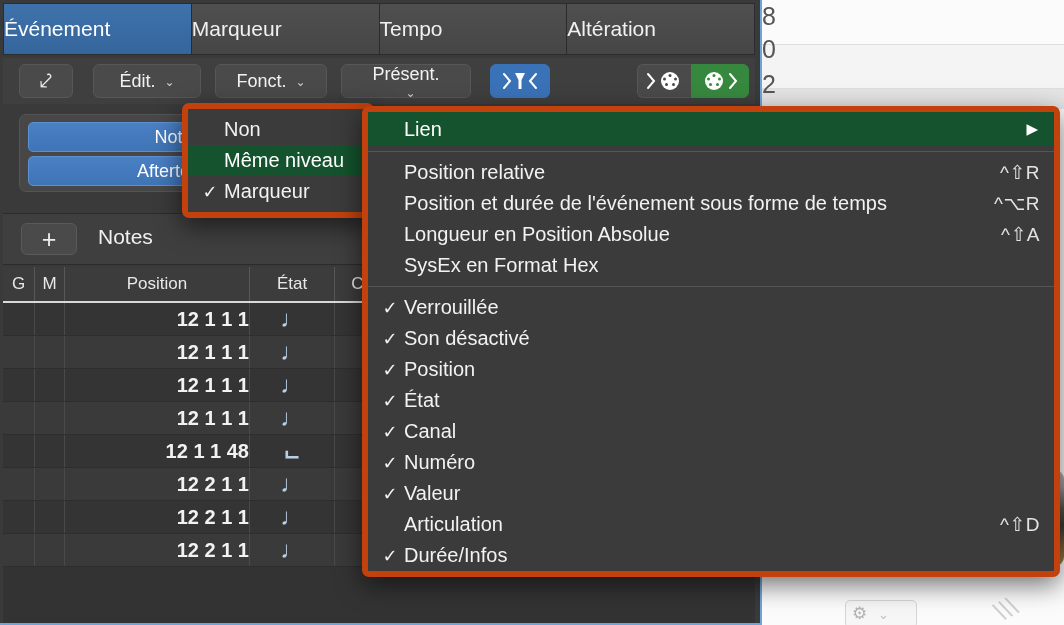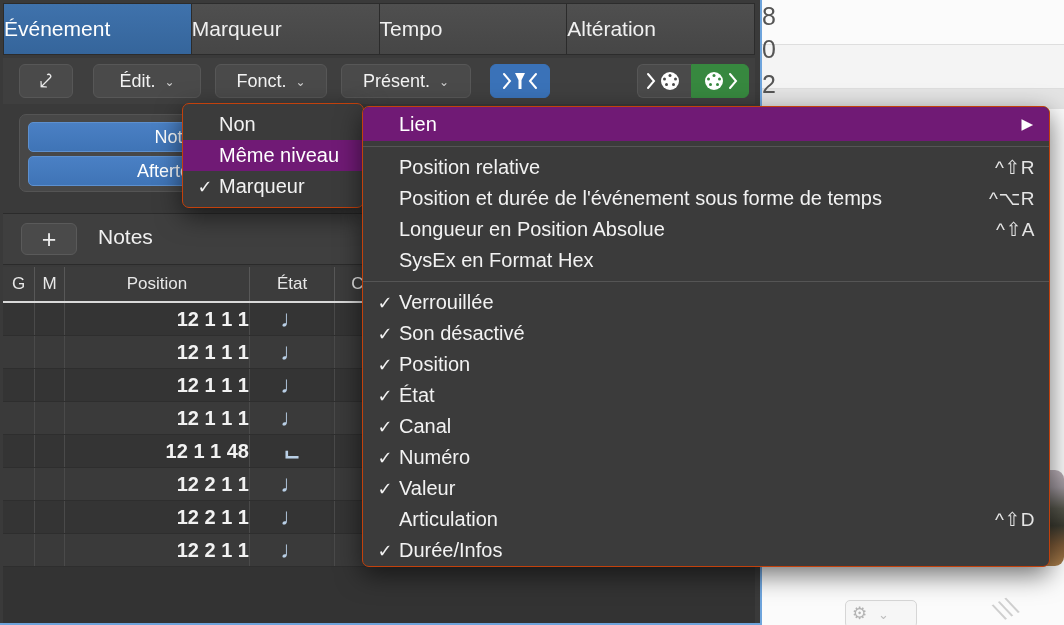--- a/index.html
+++ b/index.html
@@ -80,27 +80,27 @@
   .row.even{background:#343434;}
   .row.odd{background:#3a3a3a;}
   .cell{position:absolute;top:0;height:32px;display:flex;align-items:center;
     color:#f2f2f2;font-size:20px;font-weight:bold;border-right:1px solid #4a4a4a;box-sizing:border-box;}
   .cell.num{justify-content:flex-end;}
   .cell.ctr{justify-content:center;}
   .cell.plain{font-weight:normal;}
   .noteglyph{color:#b9cfe6;font-size:24px;line-height:24px;}
 
   
-  .menu{position:absolute;background:#3b3b3b;border:1px solid #c2410c;border-radius:7px;
+  .menu{position:absolute;background:#3b3b3b;border:6px solid #c2410c;border-radius:7px;
     box-shadow:0 8px 26px rgba(0,0,0,.55);z-index:40;overflow:hidden;}
   .mitem{position:relative;height:31px;display:flex;align-items:center;color:#f2f2f2;font-size:20px;white-space:nowrap;}
   .mitem .chk{position:absolute;left:12px;width:20px;text-align:center;font-size:18px;color:#f2f2f2;}
   .mitem .lbl{position:absolute;}
   .mitem .sc{position:absolute;right:14px;color:#e4e4e4;font-size:19px;letter-spacing:.5px;}
-  .mitem.sel{background:#701a75;color:#fff;}
+  .mitem.sel{background:#14532d;color:#fff;}
   .mitem .tri{position:absolute;right:16px;font-size:15px;color:#fff;}
   .msep{height:1px;background:#555;margin:5px 0;}
 
   
   #submenu{left:182px;top:103px;width:180px;}
   #submenu .mitem .lbl{left:36px;}
 
   
   #mainmenu{left:362px;top:106px;width:686px;}
   #mainmenu .mitem{height:31px;}
@@ -150,21 +150,21 @@
           <span class="arrow-ico">⤦</span>
         </div>
         <div class="tb-btn plain" style="left:90px;top:6px;width:108px;">
           <span>Édit.</span>
           <span class="chev">⌄</span>
         </div>
         <div class="tb-btn plain" style="left:212px;top:6px;width:112px;">
           <span>Fonct.</span>
           <span class="chev">⌄</span>
         </div>
-        <div class="tb-btn plain" style="left:338px;top:6px;width:130px;">
+        <div class="tb-btn plain" style="left:338px;top:6px;width:130px;flex-direction:column;">
           <span>Présent.</span>
           <span class="chev">⌄</span>
         </div>
         <div class="tb-btn blue" style="left:487px;top:6px;width:60px;">
           <svg width="40" height="22" viewBox="0 0 40 22">
             <path d="M4 4 L10 11 L4 18" stroke="#fff" stroke-width="2" fill="none" stroke-linecap="round"></path>
             <path d="M15 3 h10 l-3.5 7 v9 h-3 v-9 z" fill="#fff"></path>
             <path d="M36 4 L30 11 L36 18" stroke="#fff" stroke-width="2" fill="none" stroke-linecap="round"></path>
           </svg>
         </div>

